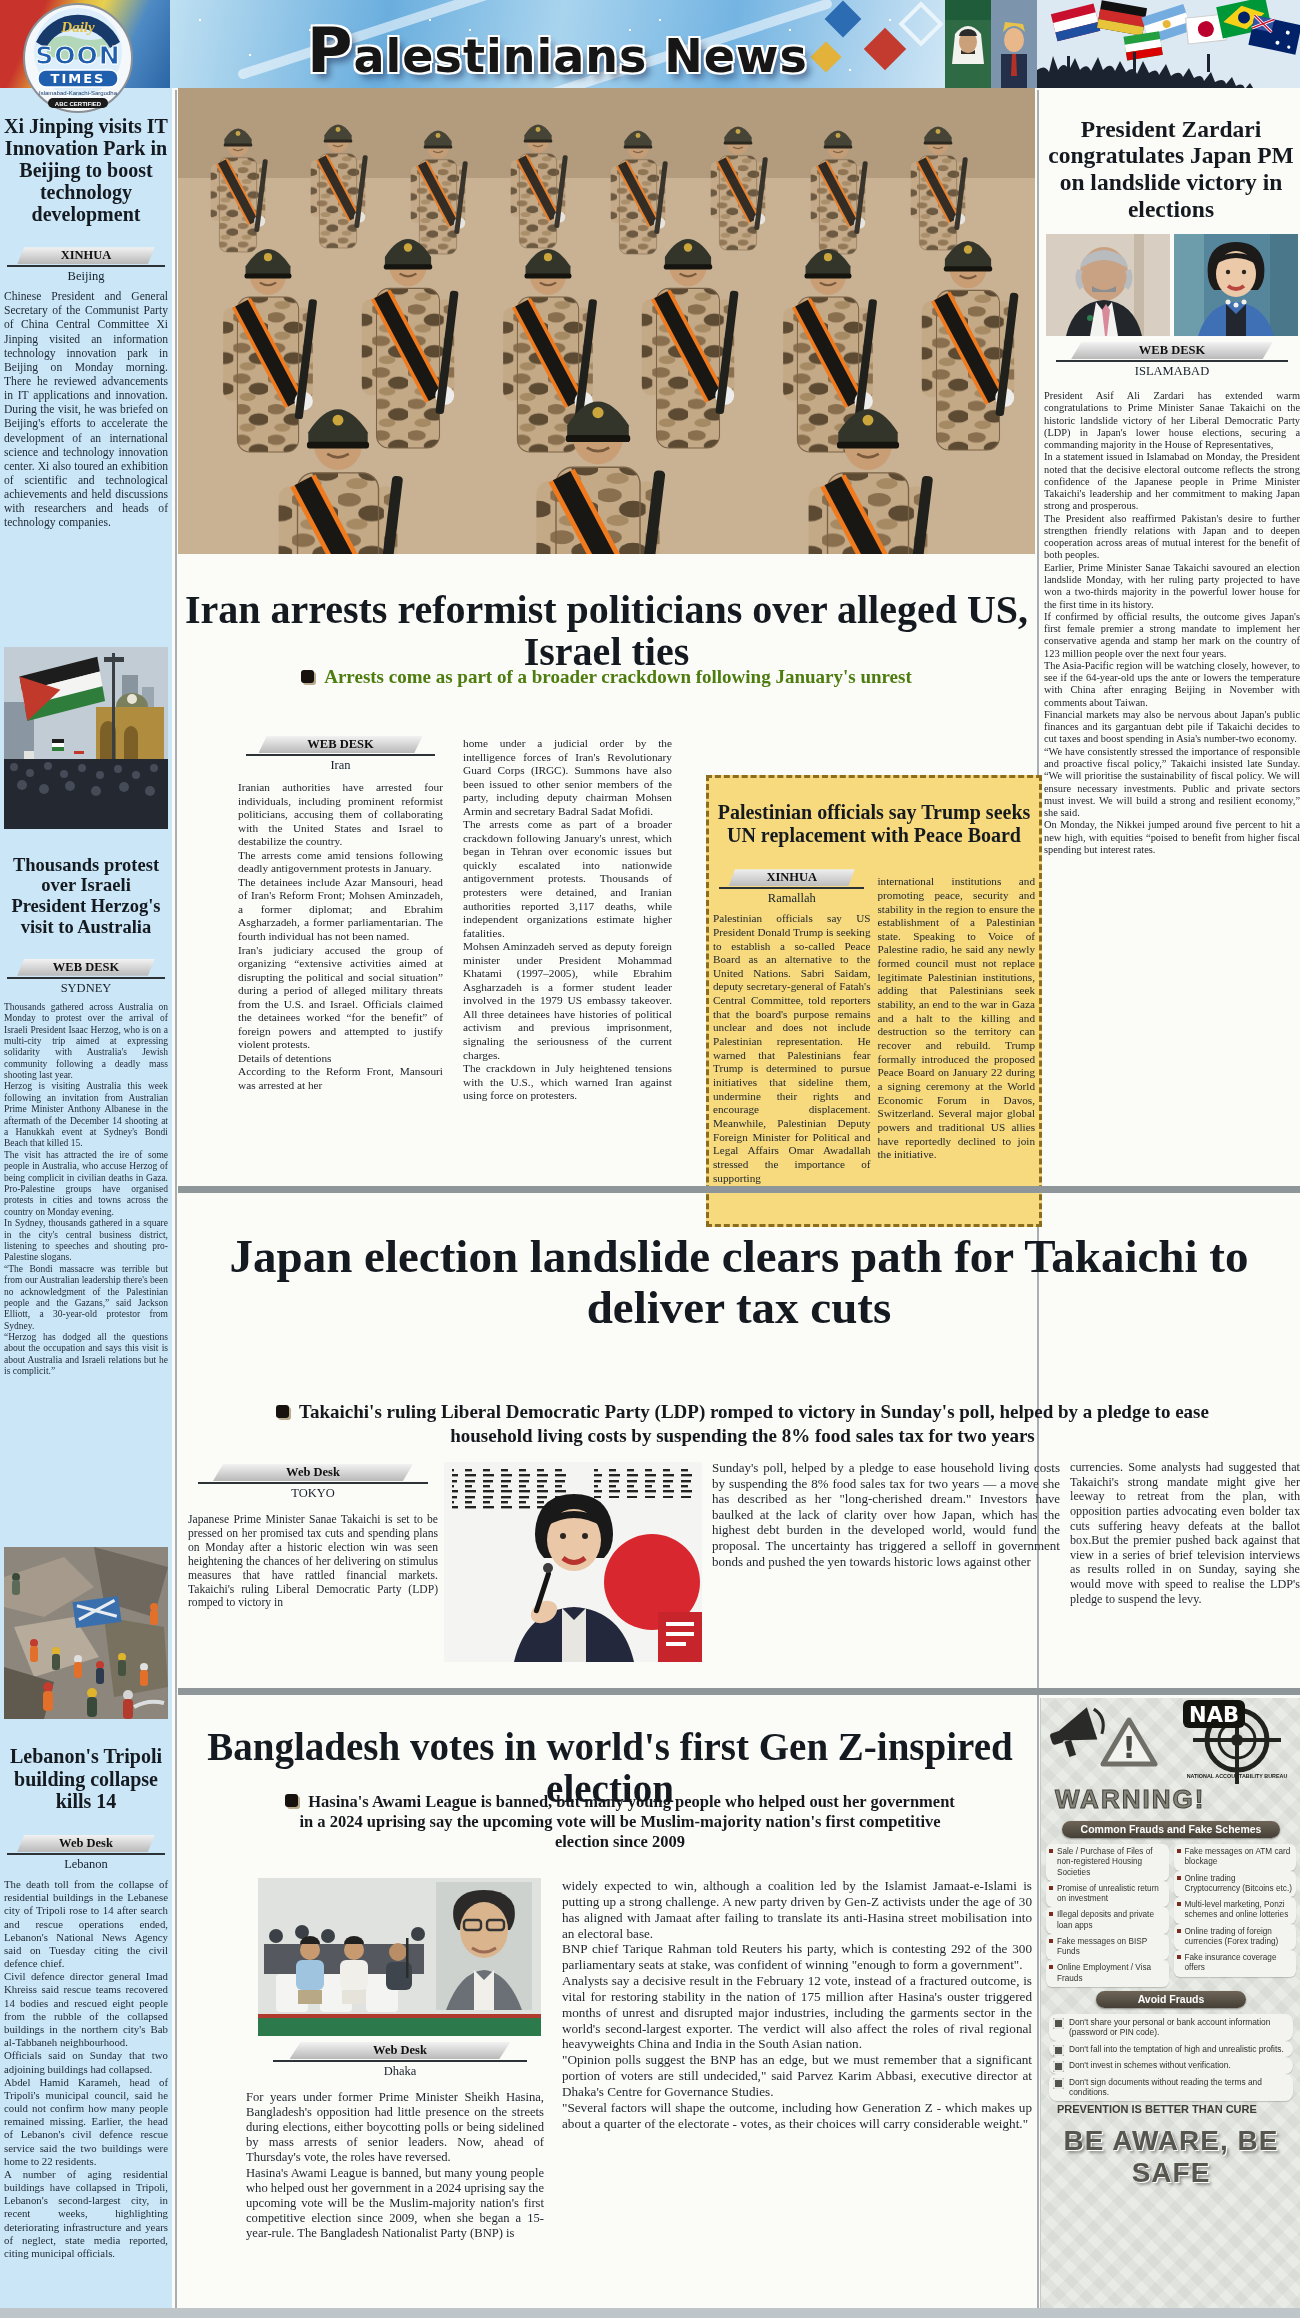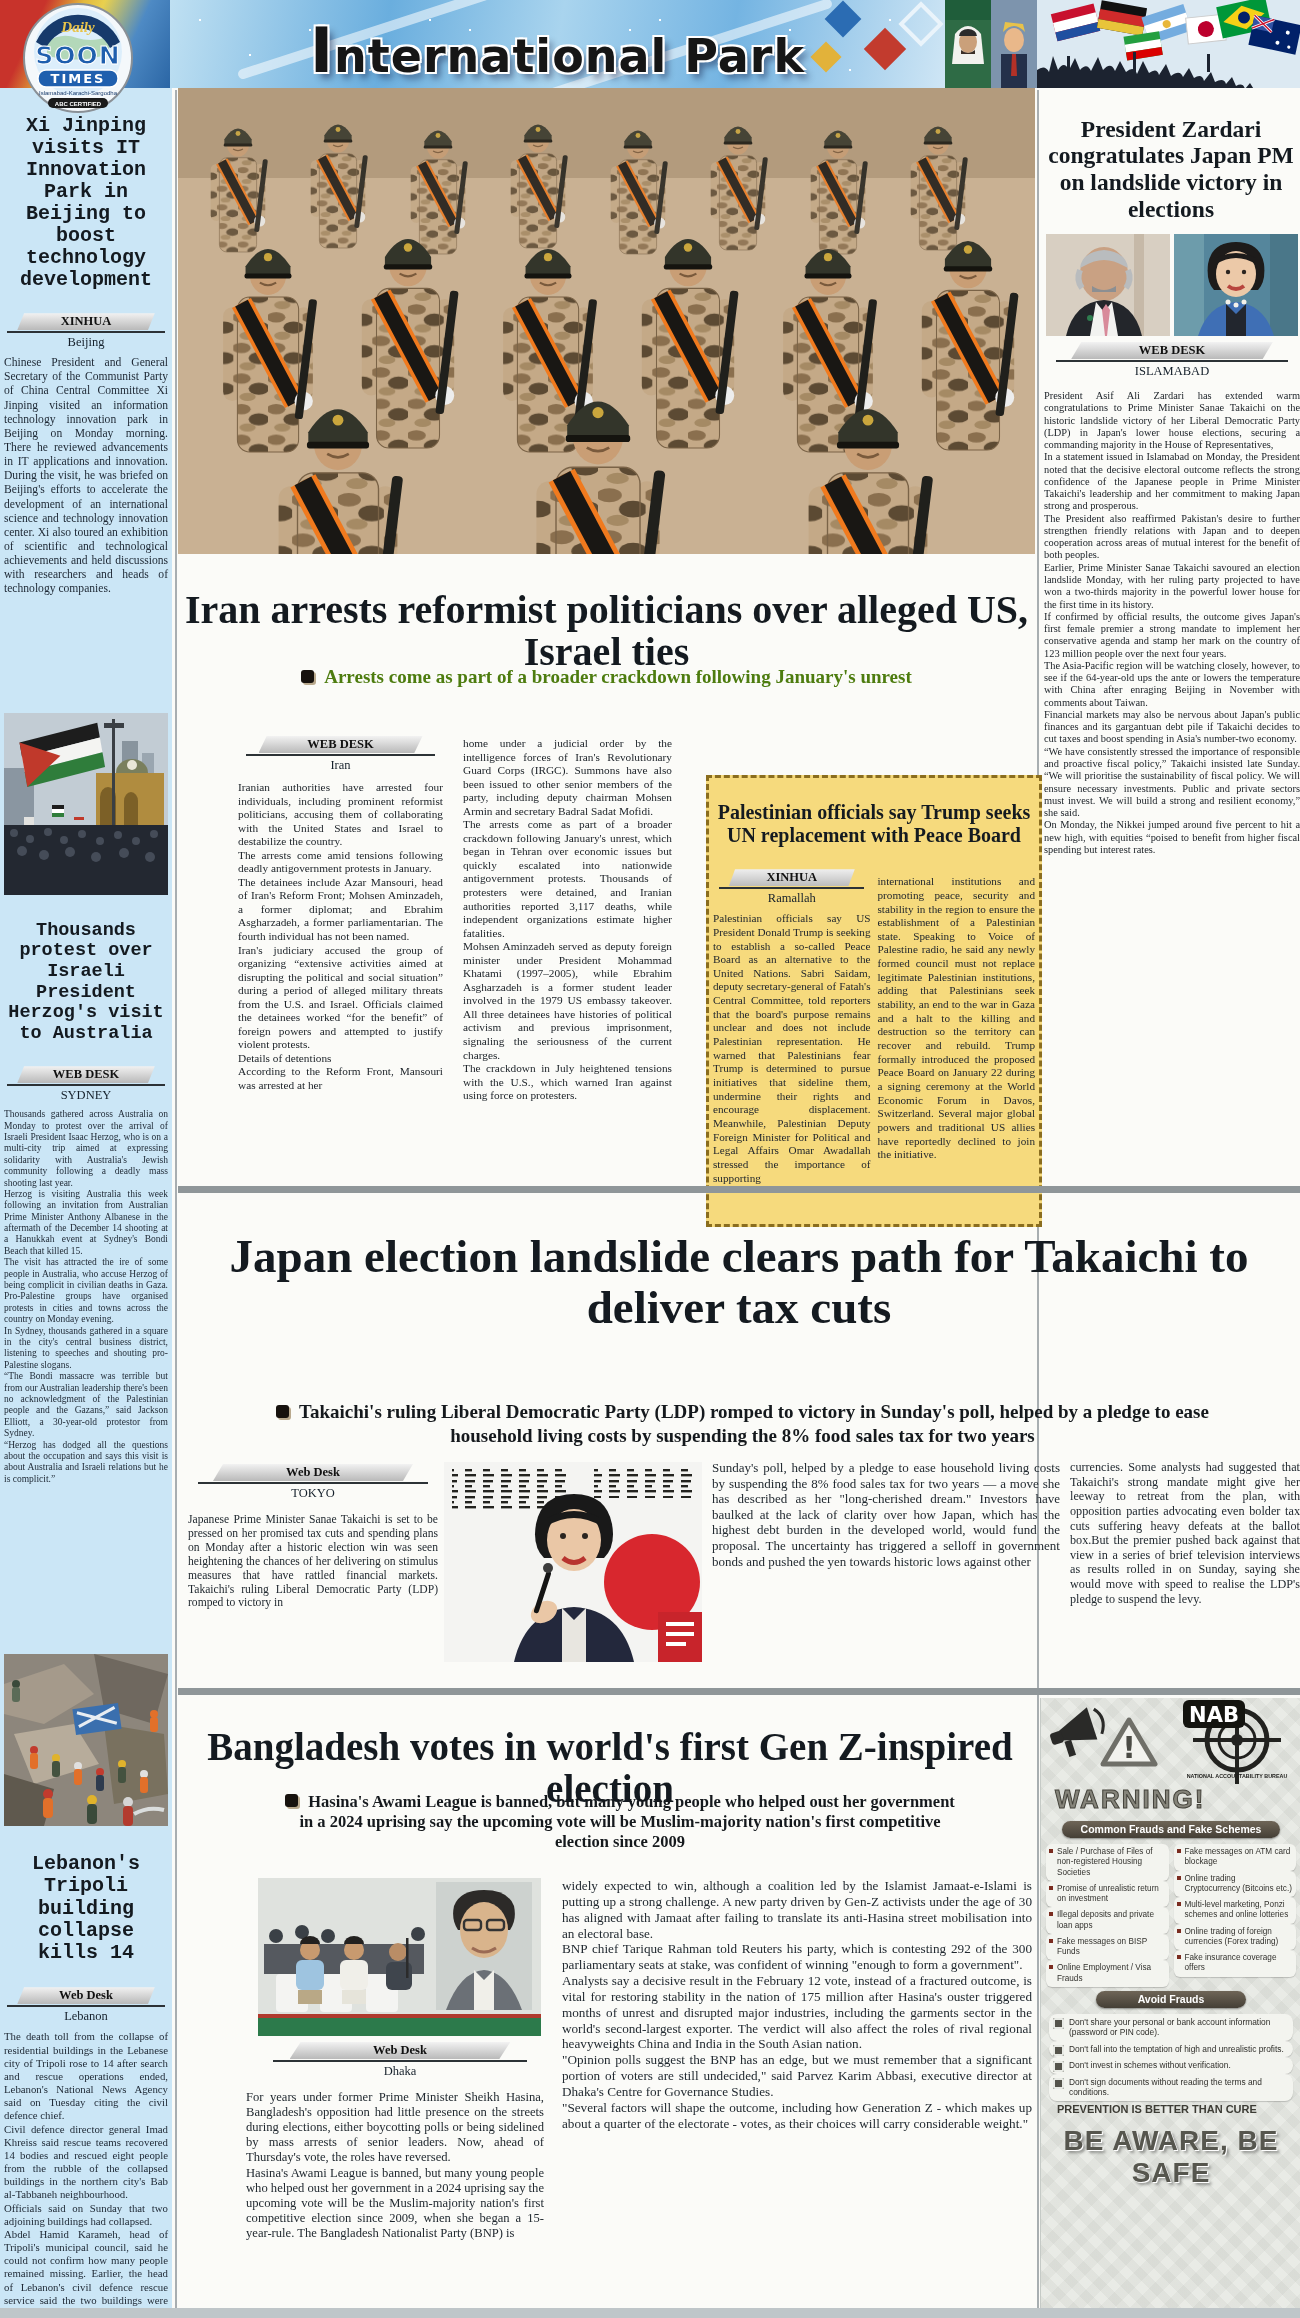--- a/index.html
+++ b/index.html
@@ -39,21 +39,21 @@
       background:linear-gradient(180deg,#f2f2f2,#b9b9b9);
       clip-path:polygon(5% 0,100% 0,95% 100%,0 100%);
       font-weight:bold;font-size:12.5px;color:#111;}
   .byline-rule{display:block;margin:1px auto 1px;width:92%;height:2px;background:#2c3236;}
   .dateline{display:block;font-size:12.5px;color:#15202b;padding-top:1px;}
   
   .body p{margin:0;text-align:justify;}
   .headline{font-weight:bold;text-align:center;color:#141a20;}
   
   #left-col{position:absolute;left:0;top:88px;width:172px;height:2230px;background:#cbe6f6;overflow:hidden;}
-  #left-col .headline{padding:10px 2px 6px;font-family:Liberation Mono, monospace;}
+  #left-col .headline{padding:10px 2px 6px;}
   #lc-head-xi{font-size:20px;line-height:1.1;padding-top:14px;}
   #lc-head-herzog{font-size:18.5px;line-height:1.12;}
   #lc-head-lebanon{font-size:20px;line-height:1.12;}
   .lc-body{padding:6px 4px 0;overflow:hidden;color:#1d2733;}
   #xi-body{font-size:11.6px;line-height:1.22;height:352px;}
   #herzog-body{font-size:9.5px;line-height:1.2;height:540px;}
   #lebanon-body{font-size:10.8px;line-height:1.22;height:505px;}
   .lc-photo{margin:5px 4px 2px;height:182px;overflow:hidden;}
   .lc-photo svg{display:block;}
   
@@ -130,21 +130,21 @@
 
   <header id="masthead">
     <div id="logo-block"></div>
     <div id="banner">
       <div class="streak" style="left:60px;top:18px;"></div>
       <div class="streak" style="left:330px;top:50px;"></div>
       <span class="diamond" style="left:660px;top:6px;width:26px;height:26px;background:#2b6cb3;"></span>
       <span class="diamond" style="left:700px;top:34px;width:30px;height:30px;background:#c23b2e;"></span>
       <span class="diamond" style="left:645px;top:46px;width:22px;height:22px;background:#e2b23a;"></span>
       <span class="diamond" style="left:735px;top:8px;width:24px;height:24px;border:4px solid #eaf4fb;background:transparent;"></span>
-      <div id="paper-title">International Park</div>
+      <div id="paper-title">Palestinians News</div>
     </div>
 
     <div id="logo-globe">
       <svg viewBox="0 0 112 112" width="112" height="112">
         <circle cx="56" cy="56" r="54" fill="#f4f8fb" stroke="#8a9096" stroke-width="2"></circle>
         <circle cx="56" cy="50" r="44" fill="#dceefb"></circle>
         <path d="M25,40 q14,-10 30,-4 q16,5 32,-2 l0,18 q-30,10 -62,2 z" fill="#a9d2a9" opacity=".8"></path>
         <path d="M14,40 A46,46 0 0 1 98,40 L88,46 A36,36 0 0 0 24,46 Z" fill="#173a6b"></path>
         <text x="56" y="30" text-anchor="middle" font-family="Liberation Serif,serif" font-style="italic" font-weight="bold" font-size="15" fill="#e8c34a">Daily</text>
         <text x="56" y="62" text-anchor="middle" font-family="DejaVu Sans,sans-serif" font-weight="800" font-size="25" fill="#1f5fae" stroke="#ffffff" stroke-width="1" letter-spacing="1">SOON</text>

